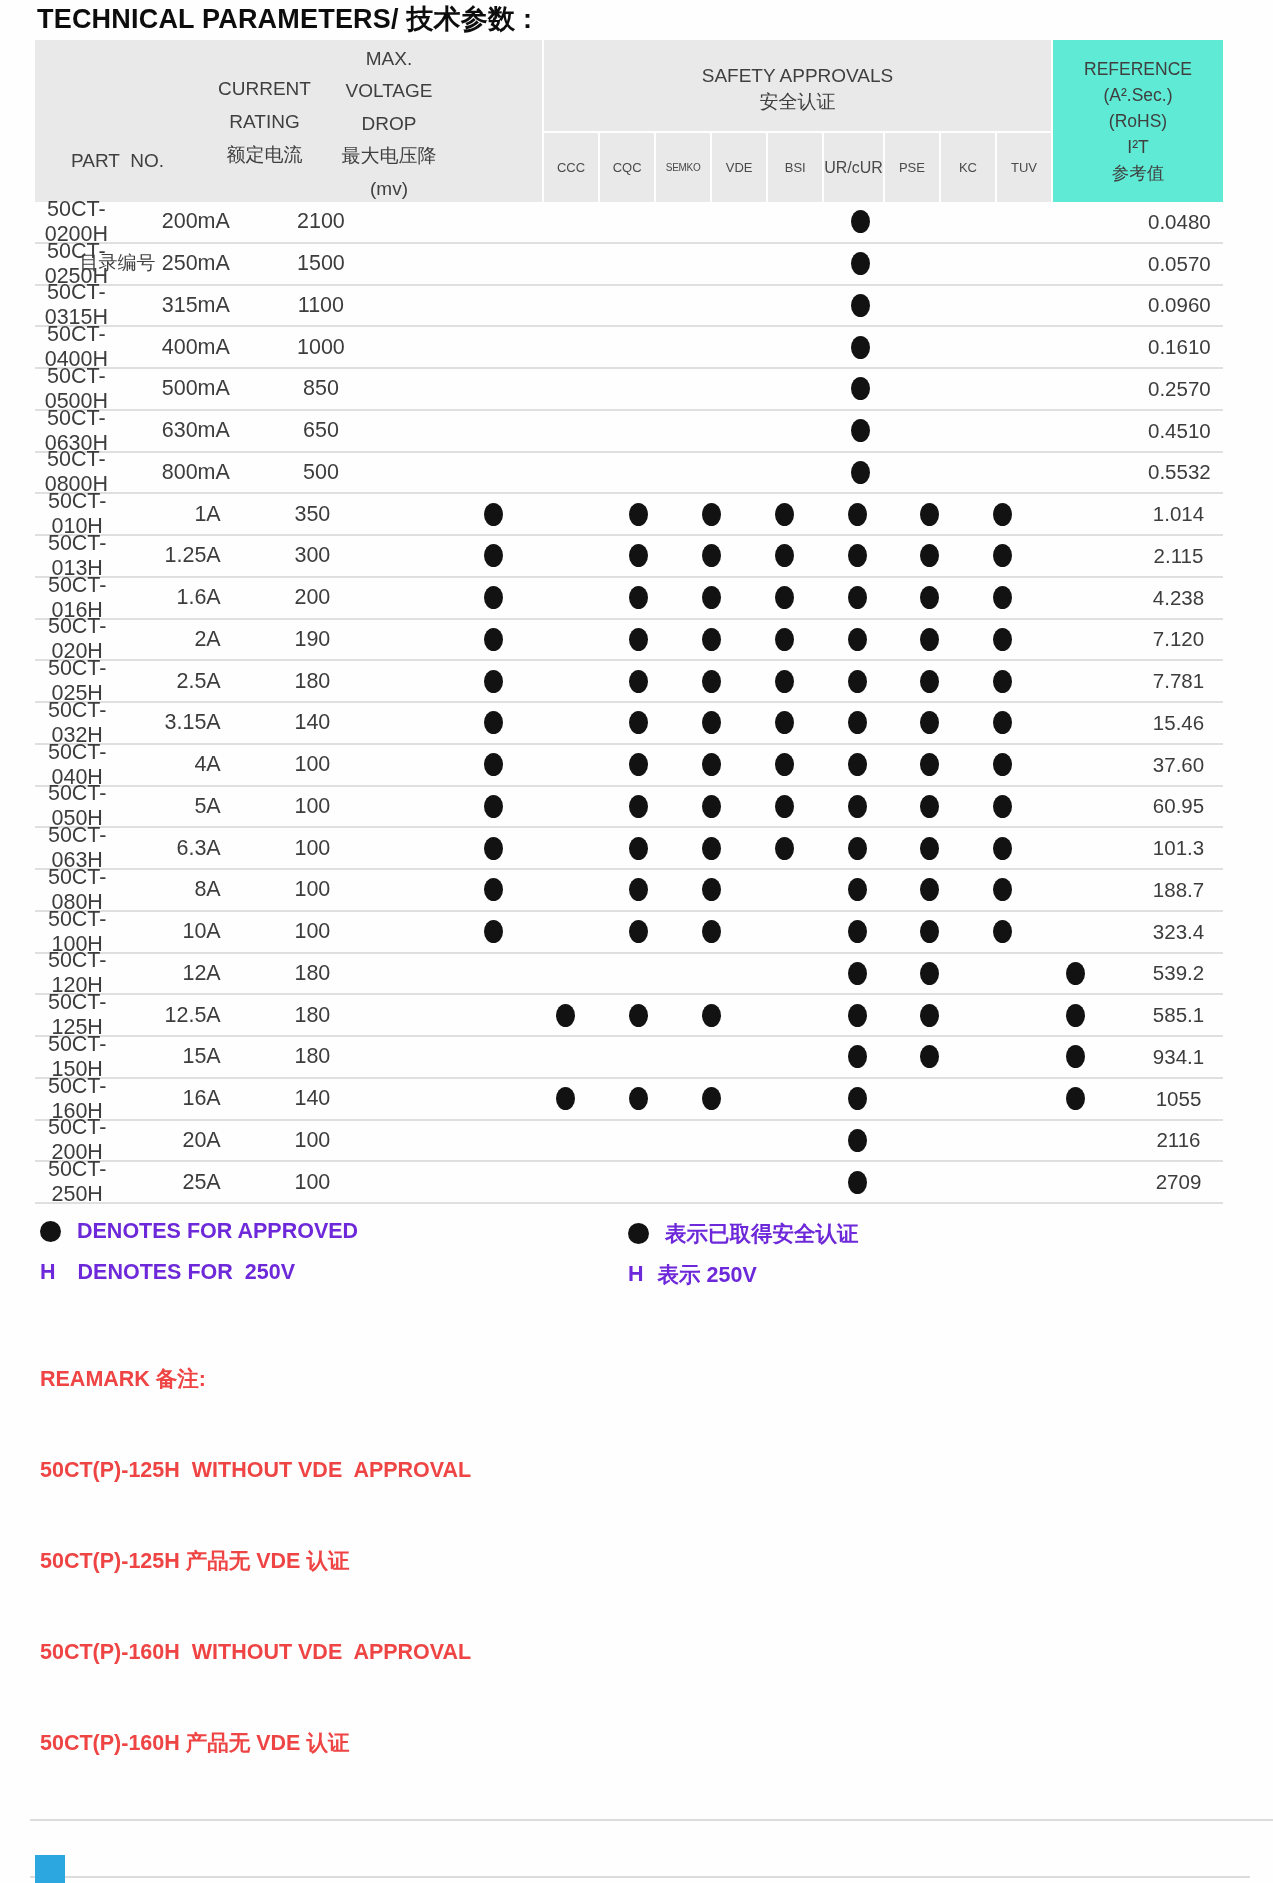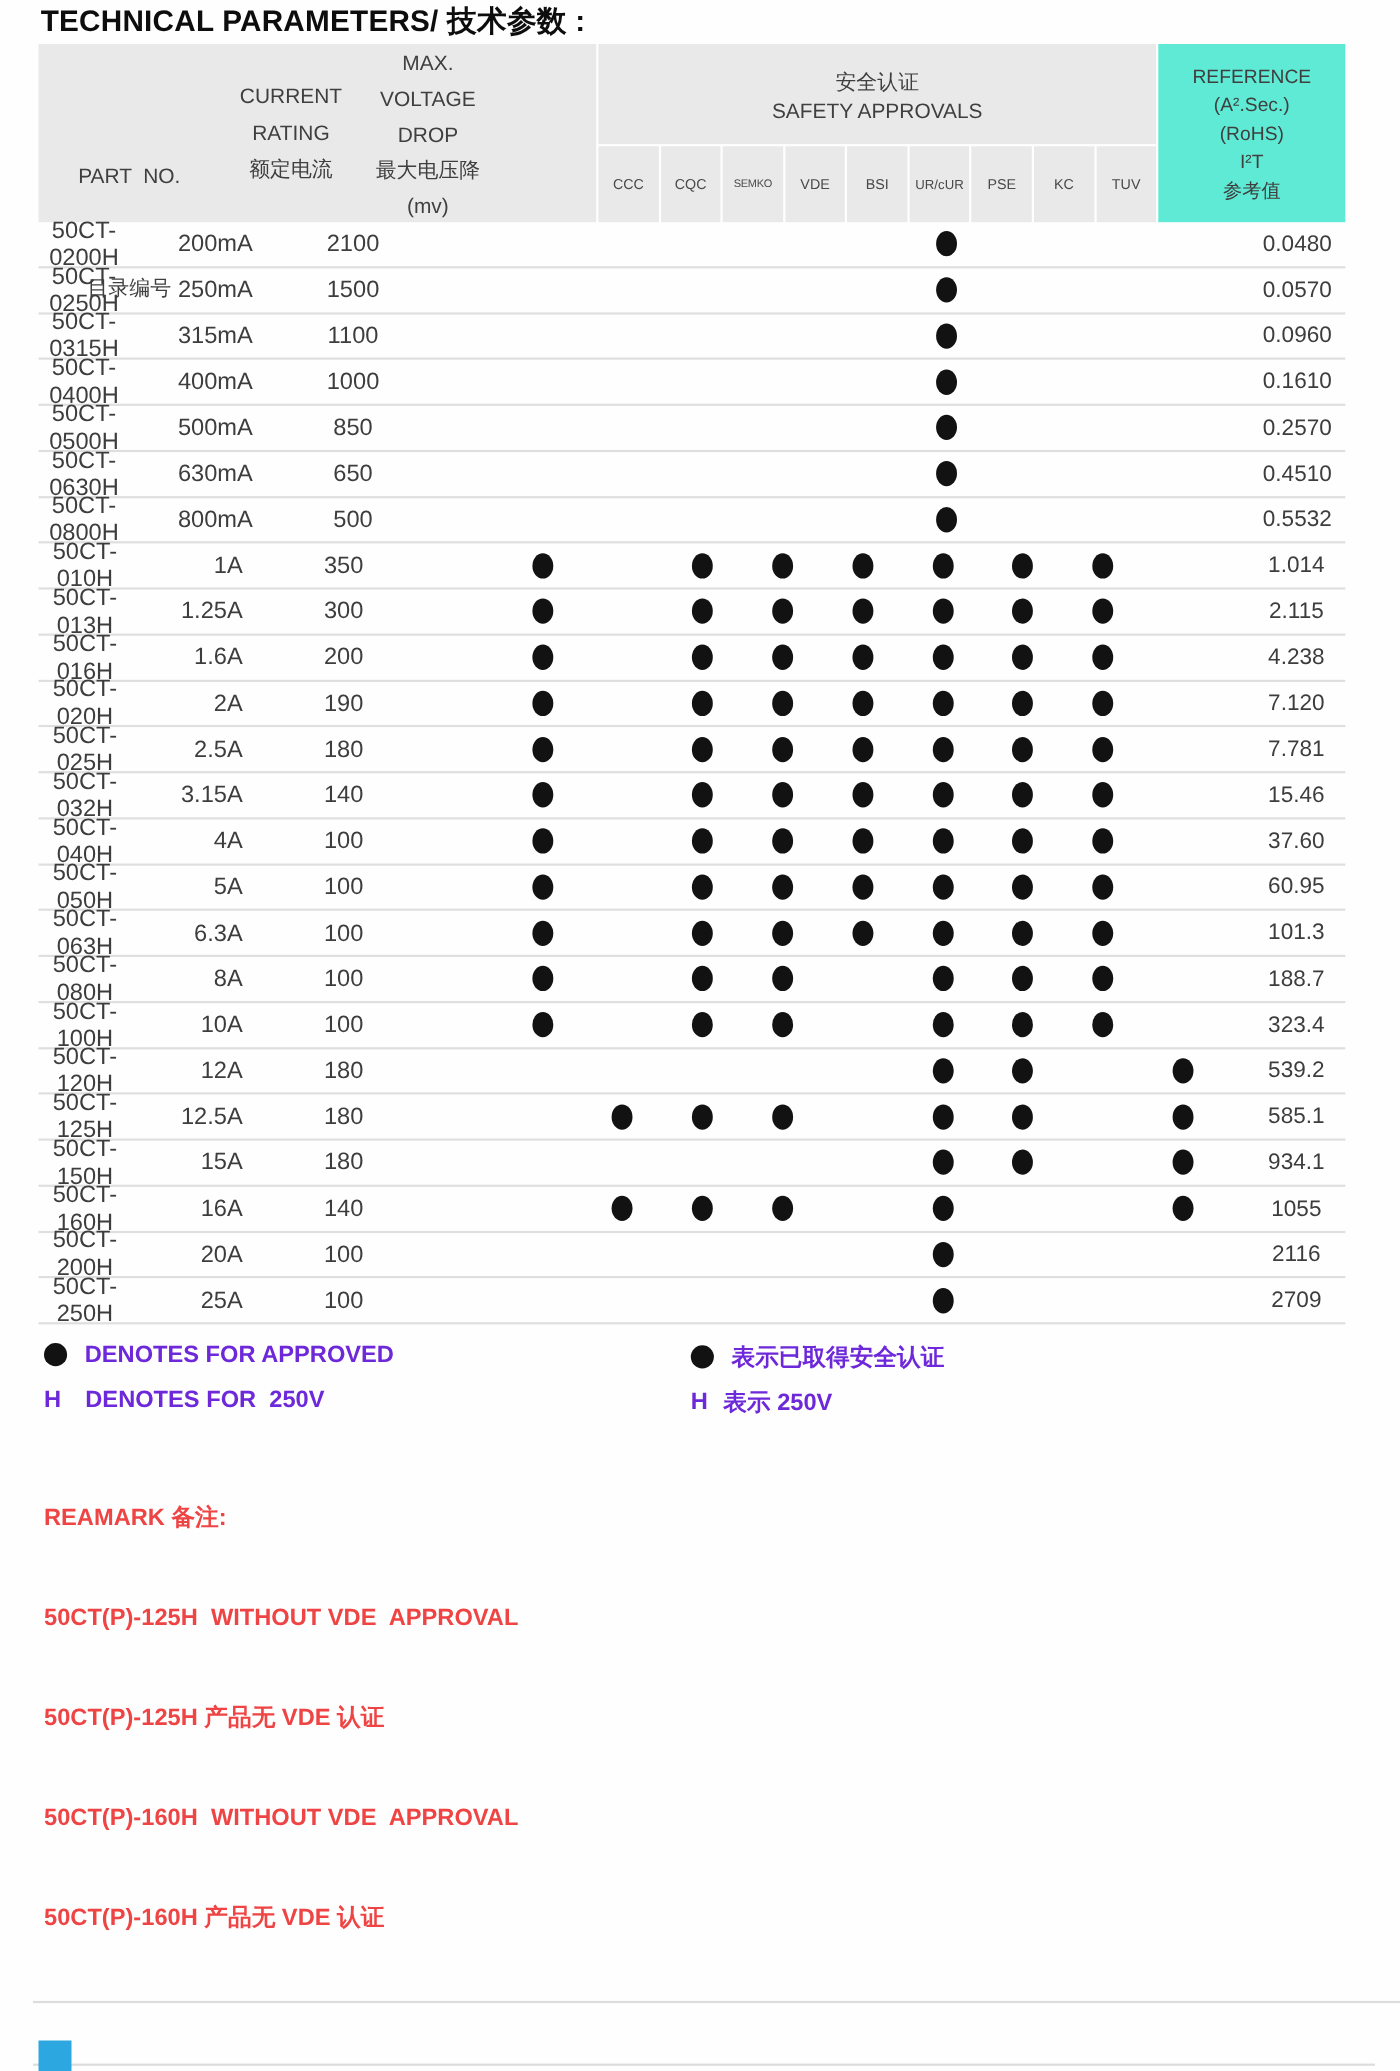--- a/index.html
+++ b/index.html
@@ -15,21 +15,21 @@
   .h-current{width:129px;padding-top:32px;text-align:center;line-height:33px;}
   .h-voltage{width:120px;padding-top:3px;text-align:center;line-height:32.4px;}
   .h-vspacer{width:93px;}
   .h-safety{width:507px;display:flex;flex-direction:column;gap:2px;}
   .h-safety-title{height:91px;background:#e9e9e9;text-align:center;padding-top:23px;
                   line-height:26px;box-sizing:border-box;}
   .h-approvals{flex:1;display:flex;gap:2px;}
   .h-approvals .hcell{flex:1;background:#e9e9e9;display:flex;align-items:center;
                       justify-content:center;font-size:13px;color:#4a4a4a;}
   .h-approvals .hcell.cond{font-size:10px;letter-spacing:-.3px;}
-  .h-approvals .hcell.mid{font-size:12px;}
+  .h-approvals .hcell.mid{font-size:16px;}
   .h-ref{width:170px;background:#5eead4;display:flex;flex-direction:column;justify-content:center;
          text-align:center;font-size:17.5px;line-height:26px;}
   .tbody{width:1188px;}
   .row{display:flex;height:41.75px;box-sizing:border-box;border-bottom:2px solid #dfdfdf;
        align-items:center;font-size:21.5px;color:#3d3d3d;gap:44px;}
   .c-part{width:165px;text-align:center;}
   .c-current{width:129px;text-align:right;padding-right:17px;box-sizing:border-box;}
   .c-voltage{width:120px;text-align:center;}
   .c-spacer{width:93px;}
   .c-app{width:56.33px;display:flex;align-items:center;justify-content:center;}
@@ -71,22 +71,22 @@
           <div>MAX.</div>
           <div>VOLTAGE</div>
           <div>DROP</div>
           <div>最大电压降</div>
           <div>(mv)</div>
         </div>
         <div class="h-vspacer"></div>
       </div>
       <div class="h-safety">
         <div class="h-safety-title">
+          <div>SAFETY APPROVALS</div>
           <div>安全认证</div>
-          <div>SAFETY APPROVALS</div>
         </div>
         <div class="h-approvals">
             <div class="hcell">CCC</div>
             <div class="hcell">CQC</div>
             <div class="hcell cond">SEMKO</div>
             <div class="hcell">VDE</div>
             <div class="hcell">BSI</div>
             <div class="hcell mid">UR/cUR</div>
             <div class="hcell">PSE</div>
             <div class="hcell">KC</div>

